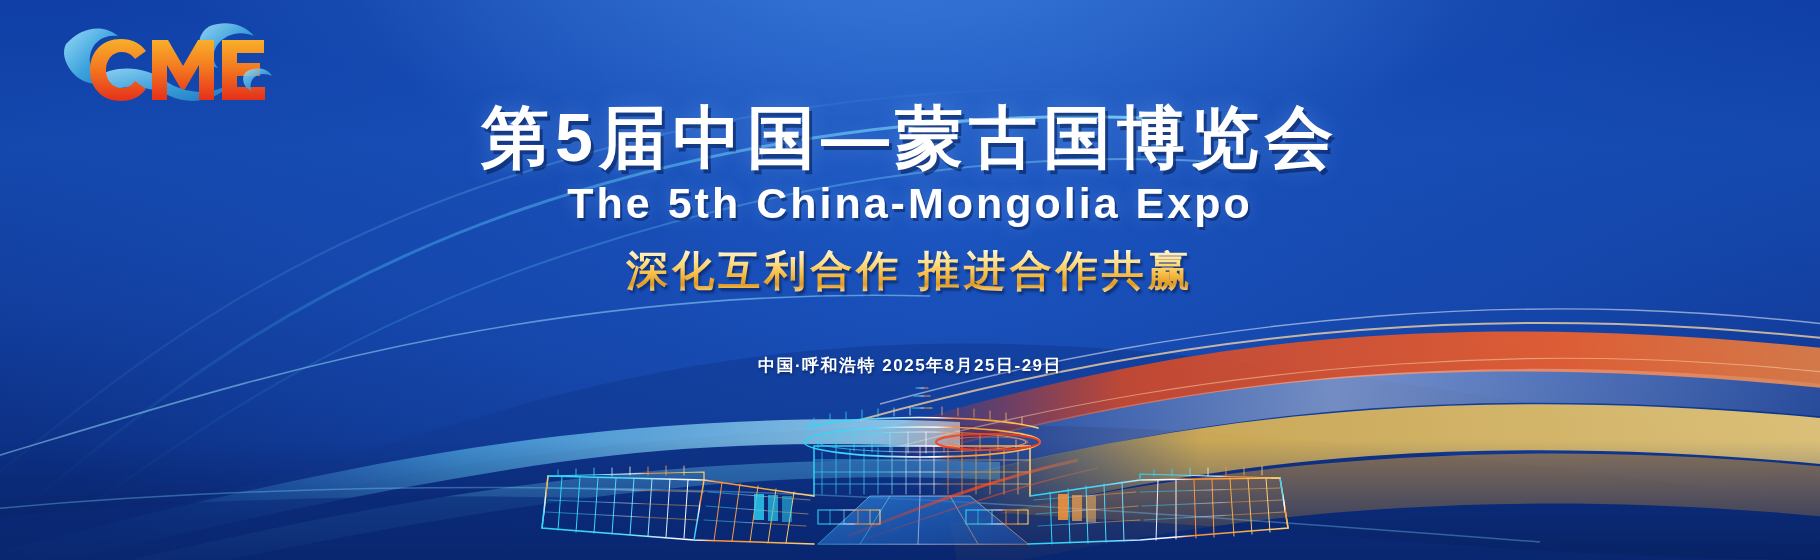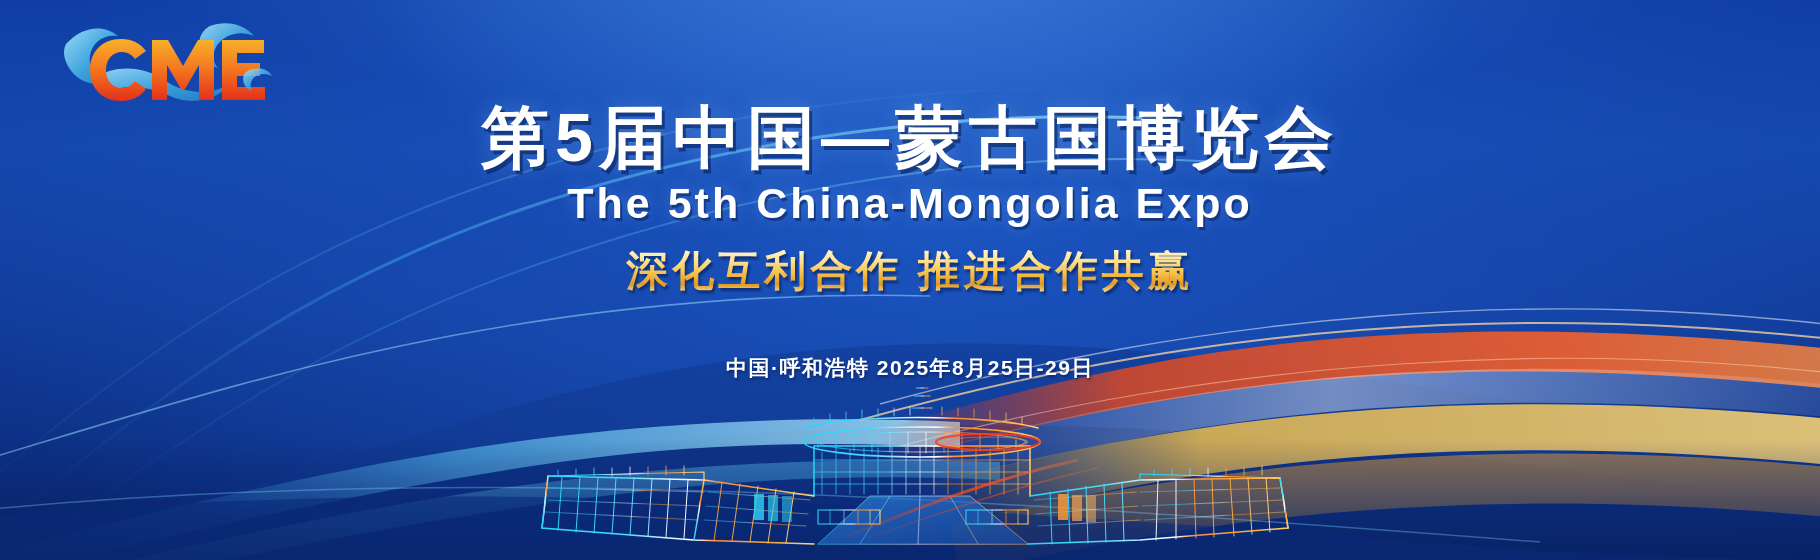--- a/index.html
+++ b/index.html
@@ -42,21 +42,21 @@
     font-size:42px;font-weight:700;letter-spacing:4px;line-height:1;white-space:nowrap;
     background:linear-gradient(180deg,#fff4cf 0%,#ffe08a 28%,#f6bc45 58%,#e09a22 82%,#f7d98d 100%);
     -webkit-background-clip:text;background-clip:text;color:transparent;
     -webkit-text-fill-color:transparent;
     filter:drop-shadow(2px 3px 1px rgba(5,28,82,.6));
     margin-top:7px;
   }
 
   .date-line{
     position:absolute;left:0;top:357px;width:100%;
-    font-size:21px;font-weight:700;letter-spacing:1.5px;color:#ffffff;
+    font-size:17px;font-weight:700;letter-spacing:1.5px;color:#ffffff;
     line-height:1;white-space:nowrap;
     text-shadow:1px 2px 3px rgba(4,22,70,.6);
   }
 
   
   .venue{position:absolute;left:518px;top:368px;width:790px;height:192px;}
   .venue svg{width:100%;height:100%;display:block;}
 </style>
 </head>
 <body>

